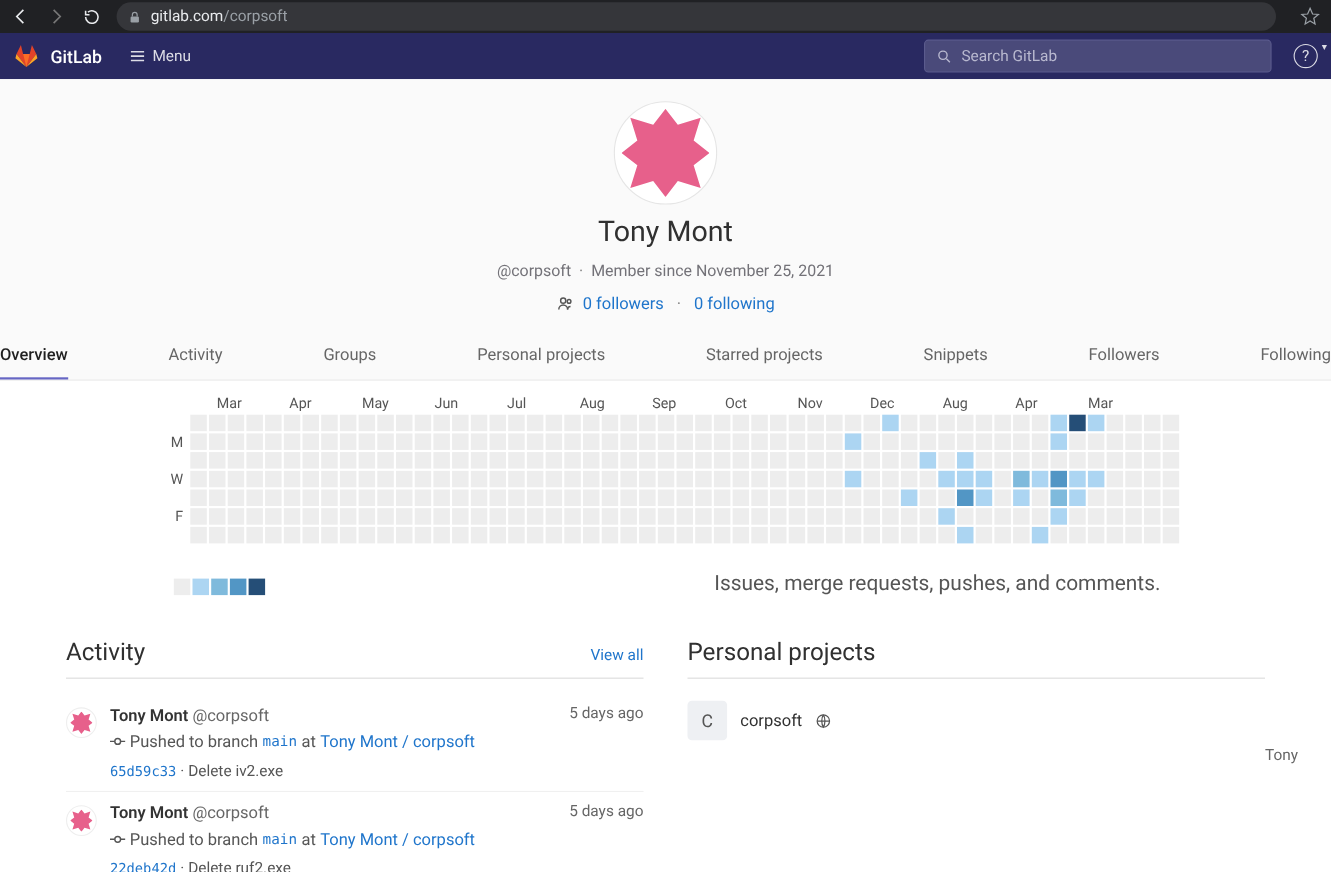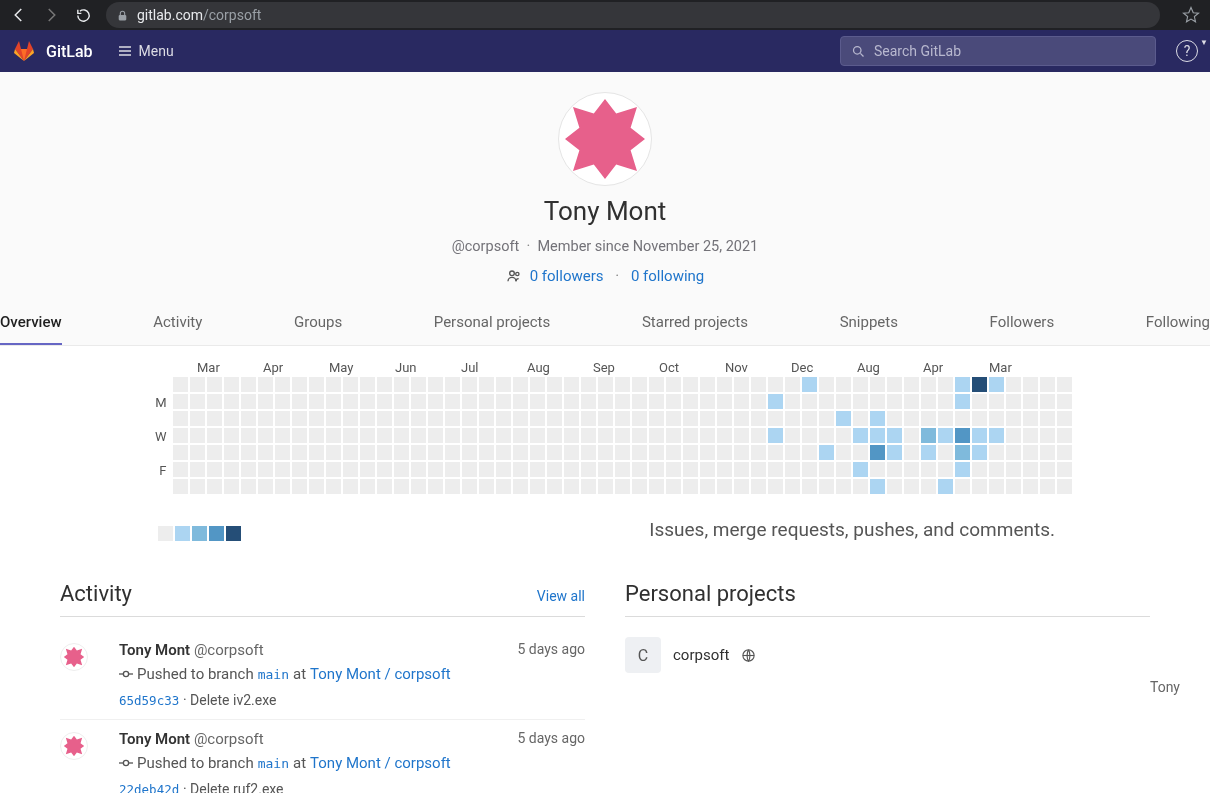--- a/index.html
+++ b/index.html
@@ -56,21 +56,21 @@
   
   .lower { display:flex; gap: 40px; padding: 0 60px; max-width: 1210px;}
   .panel { flex:1; }
   .panel-header { display:flex; align-items:baseline; justify-content:space-between; border-bottom:1px solid #dbdbdb; margin-bottom:14px;}
   .panel-title { font-size: 22px; font-weight: 400; color:#303030; padding-bottom:10px;}
   .view-all { color:#1f75cb; font-size:14px; cursor:pointer;}
   .activity-item { display:flex; gap:12px; padding:10px 0; border-bottom:1px solid #f0f0f0;}
   .activity-item:last-child { border-bottom: none;}
   .mini-avatar { width:28px; height:28px; border-radius:50%; background:#fff; border:1px solid #eee; overflow:hidden; display:flex; align-items:center; justify-content:center; flex-shrink:0; margin-top:2px;}
   .mini-avatar .avatar-shape { width:24px;height:24px; transform: scale(0.85);}
-  .act-body { flex:1; font-size:15px;margin-left:19px; }
+  .act-body { flex:1; font-size:15px; }
   .act-line1 { display:flex; justify-content:space-between;}
   .act-author { font-weight:600; color:#333;}
   .act-handle { color:#666; font-weight:400;}
   .act-time { color:#666; font-size:14px;}
   .act-line2 { margin-top:6px; color:#555; display:flex; align-items:center; gap:4px;}
   .mono { font-family: "SFMono-Regular", Menlo, Consolas, monospace; font-size:13px; color:#1f75cb; }
   .proj-link { color:#1f75cb; cursor:pointer;}
   .sha { font-family: "SFMono-Regular", Menlo, Consolas, monospace; color:#1f75cb; font-size:12.5px; background:none;}
   .desc { color:#555; font-size:14px;}
   .personal { display:flex; align-items:center; gap:12px; padding:6px 0; }

